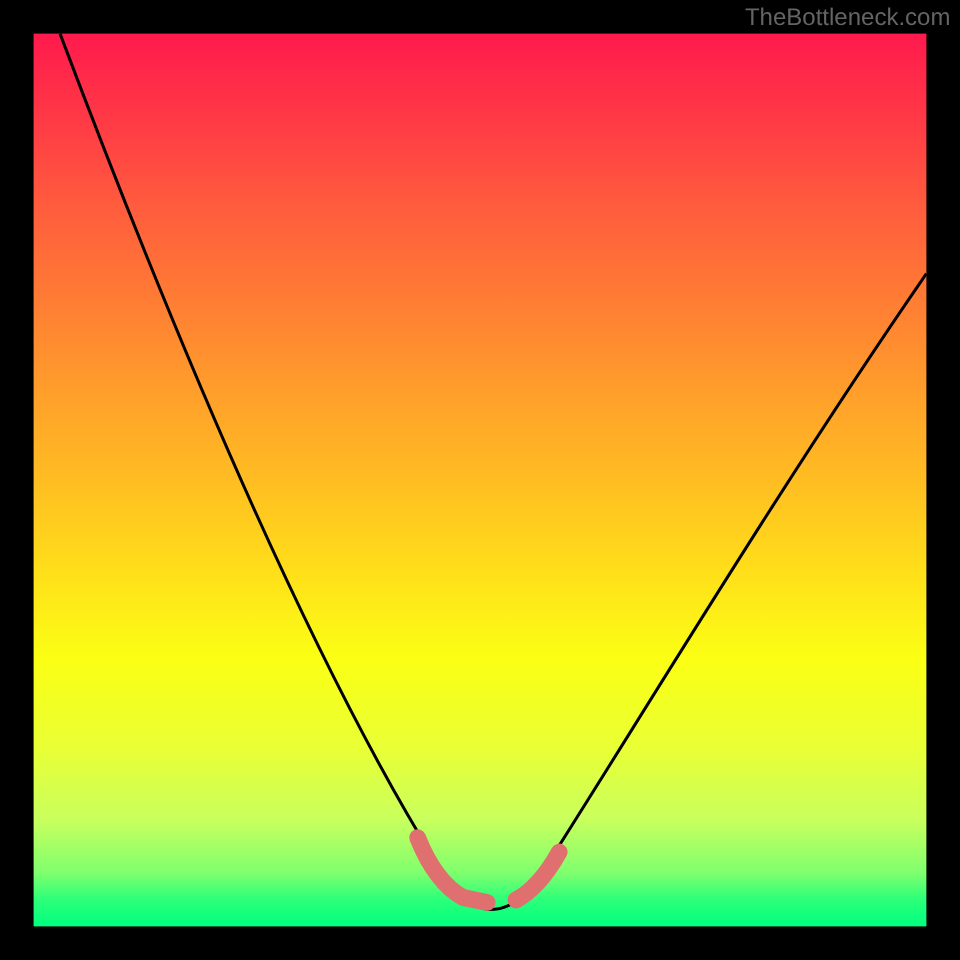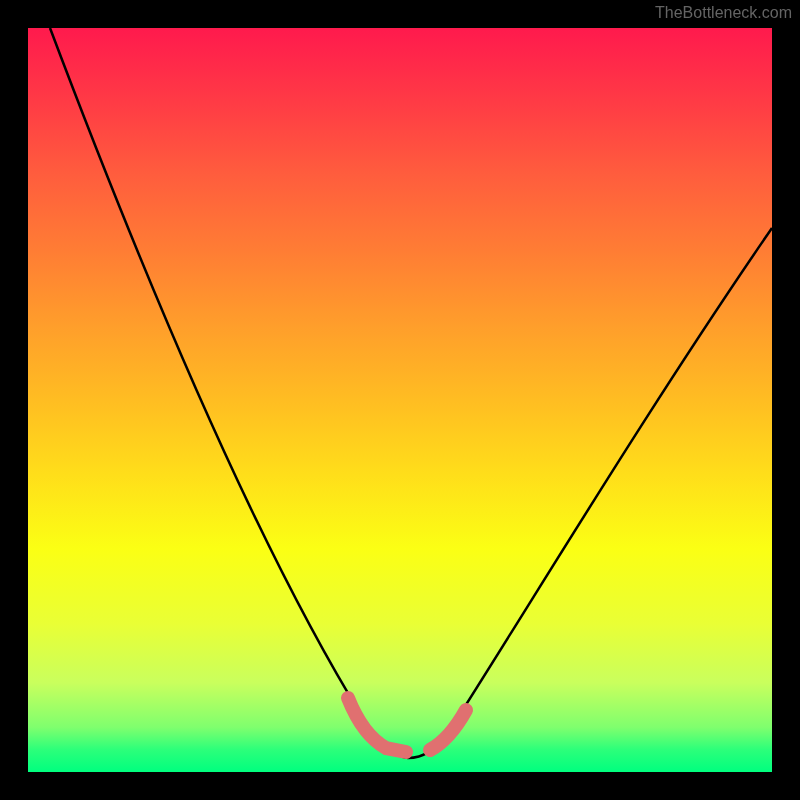--- a/index.html
+++ b/index.html
@@ -31,21 +31,21 @@
       #7fff6e 94%,
       #2cff7a 97%,
       #00ff7f 100%
     );
   }
   .watermark {
     position: absolute;
     top: 4px;
     right: 8px;
     color: #646464;
-    font-size: 16px;
+    font-size: 20px;
     font-weight: 500;
   }
   svg.lines {
     position: absolute;
     left: 28px;
     top: 28px;
     width: 744px;
     height: 744px;
     overflow: visible;
   }

